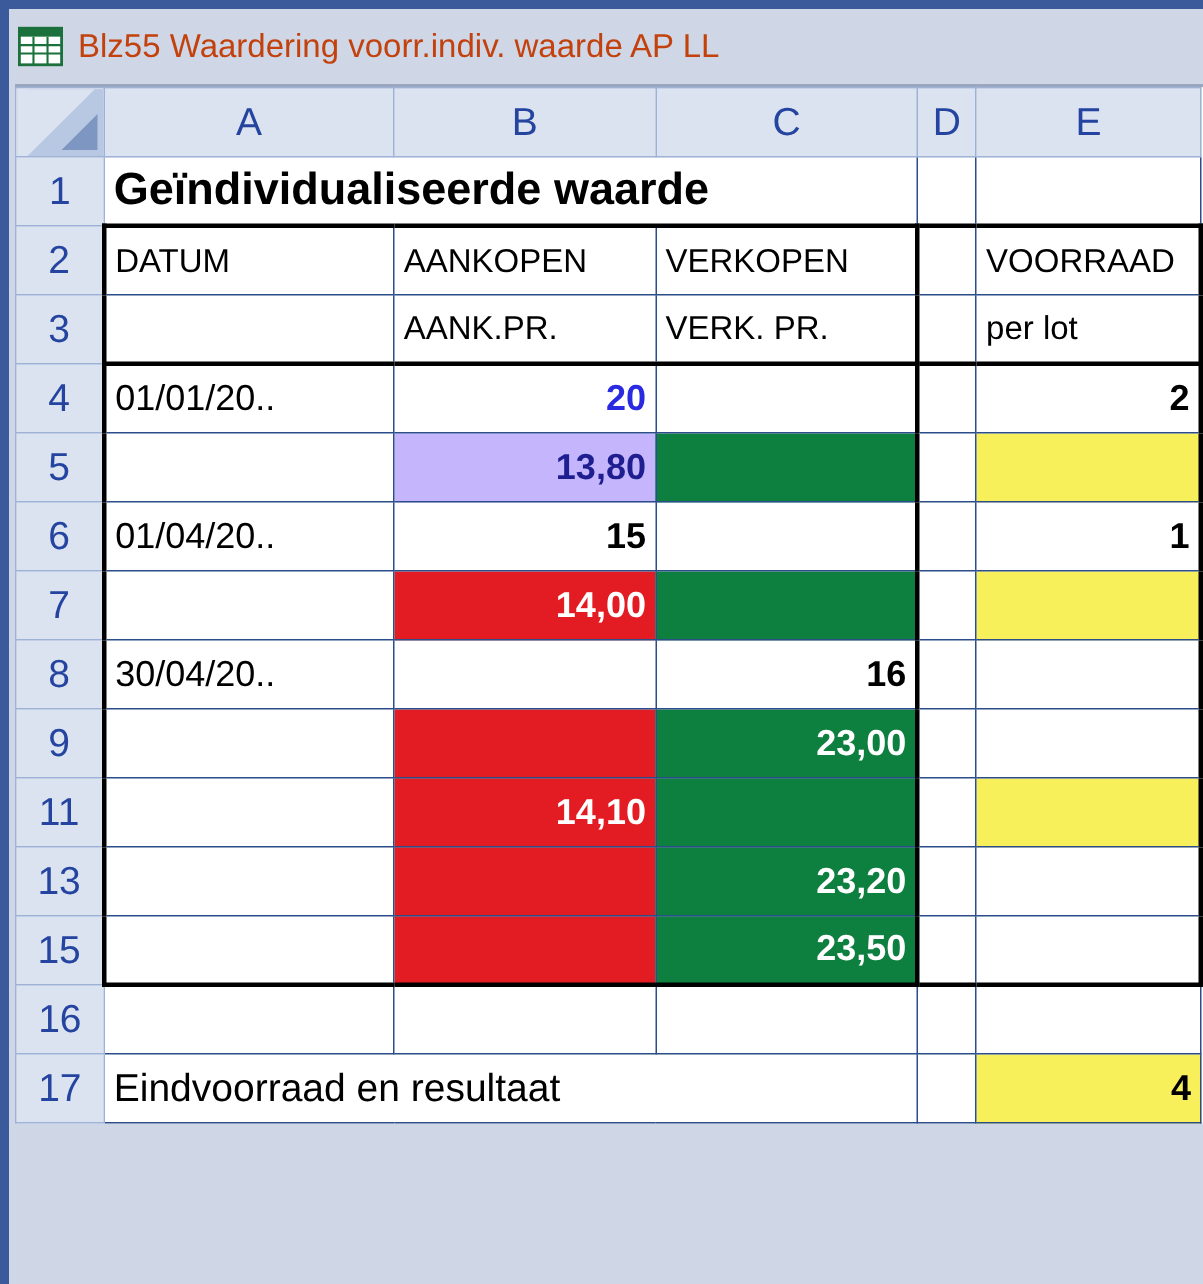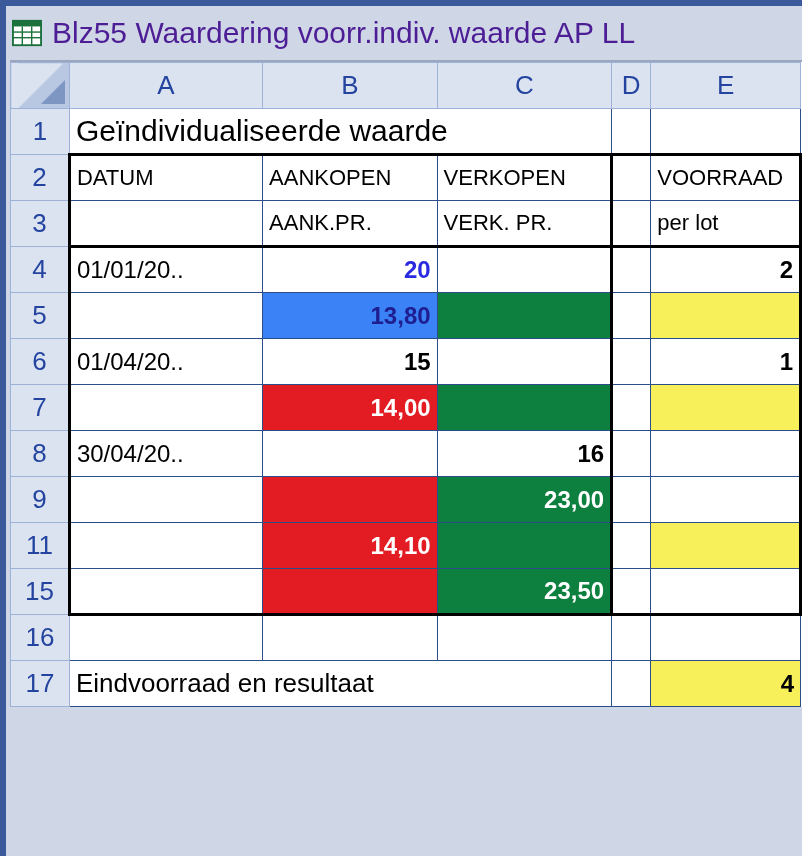--- a/index.html
+++ b/index.html
@@ -14,22 +14,22 @@
   .window {
     border-left: 6px solid #3a5a9c;
     border-top: 6px solid #3a5a9c;
     height: 856px;
     background: #cfd6e6;
   }
   .titlebar {
     display: flex;
     align-items: center;
     padding: 10px 6px 10px 6px;
-    color: #4c1d95;
-    font-size: 30px;
+    color: #c2410c;
+    font-size: 22px;
   }
   .excel-icon {
     width: 30px;
     height: 30px;
     margin-right: 10px;
     flex-shrink: 0;
   }
   .title-text {
     white-space: nowrap;
   }
@@ -83,28 +83,28 @@
     background: #fff;
     color: #000;
     font-size: 24px;
     padding: 0 6px;
   }
   .bold { font-weight: bold; }
   .tright { text-align: right; }
   .tleft { text-align: left; }
   .title-cell {
     font-size: 30px;
-    font-weight: normal;
+    font-weight: bold;
   }
   .hdr-cell {
     font-weight: normal;
     font-size: 22px;
   }
   .val-blue { color: #2a2ae0; font-weight: bold; }
-  .bg-purple { background: #3b82f6; color: #1e1e90; font-weight: bold; }
+  .bg-purple { background: #c4b5fd; color: #1e1e90; font-weight: bold; }
   .bg-red { background: #e31c24; color:#fff; font-weight: bold;}
   .bg-green { background: #0d7f3f; color:#fff; font-weight: bold;}
   .bg-yellow { background: #f7f05a; }
   .thick-top { border-top: 3px solid #000; }
   .thick-left { border-left: 3px solid #000; }
   .thick-right { border-right: 3px solid #000; }
   .thick-bottom { border-bottom: 3px solid #000; }
   .nobr { white-space: nowrap; }
   
   .c-rh { width: 60px; }
@@ -236,20 +236,28 @@
       <tr>
         <td class="row-hdr">11</td>
         <td class="cell thick-left"></td>
         <td class="cell tright bg-red">14,10</td>
         <td class="cell bg-green thick-right"></td>
         <td class="cell"></td>
         <td class="cell bg-yellow thick-right"></td>
       </tr>
 
 
+      <tr>
+        <td class="row-hdr">13</td>
+        <td class="cell thick-left"></td>
+        <td class="cell bg-red"></td>
+        <td class="cell tright bg-green thick-right">23,20</td>
+        <td class="cell"></td>
+        <td class="cell thick-right"></td>
+      </tr>
 
 
       <tr>
         <td class="row-hdr">15</td>
         <td class="cell thick-left thick-bottom"></td>
         <td class="cell bg-red thick-bottom"></td>
         <td class="cell tright bg-green thick-right thick-bottom">23,50</td>
         <td class="cell thick-bottom"></td>
         <td class="cell thick-right thick-bottom"></td>
       </tr>

